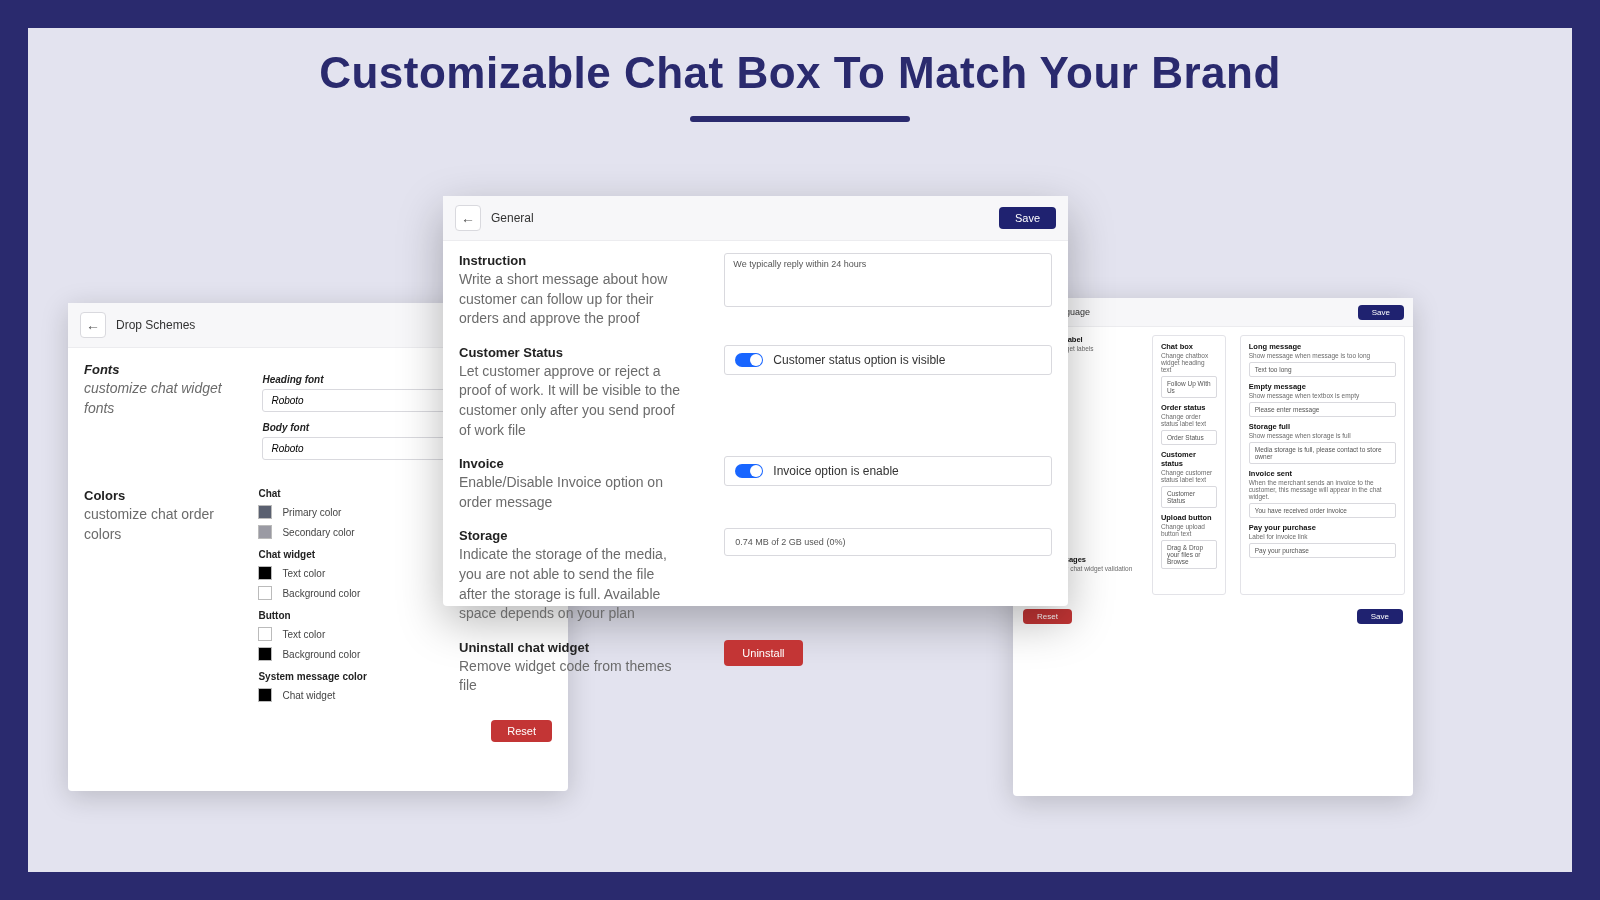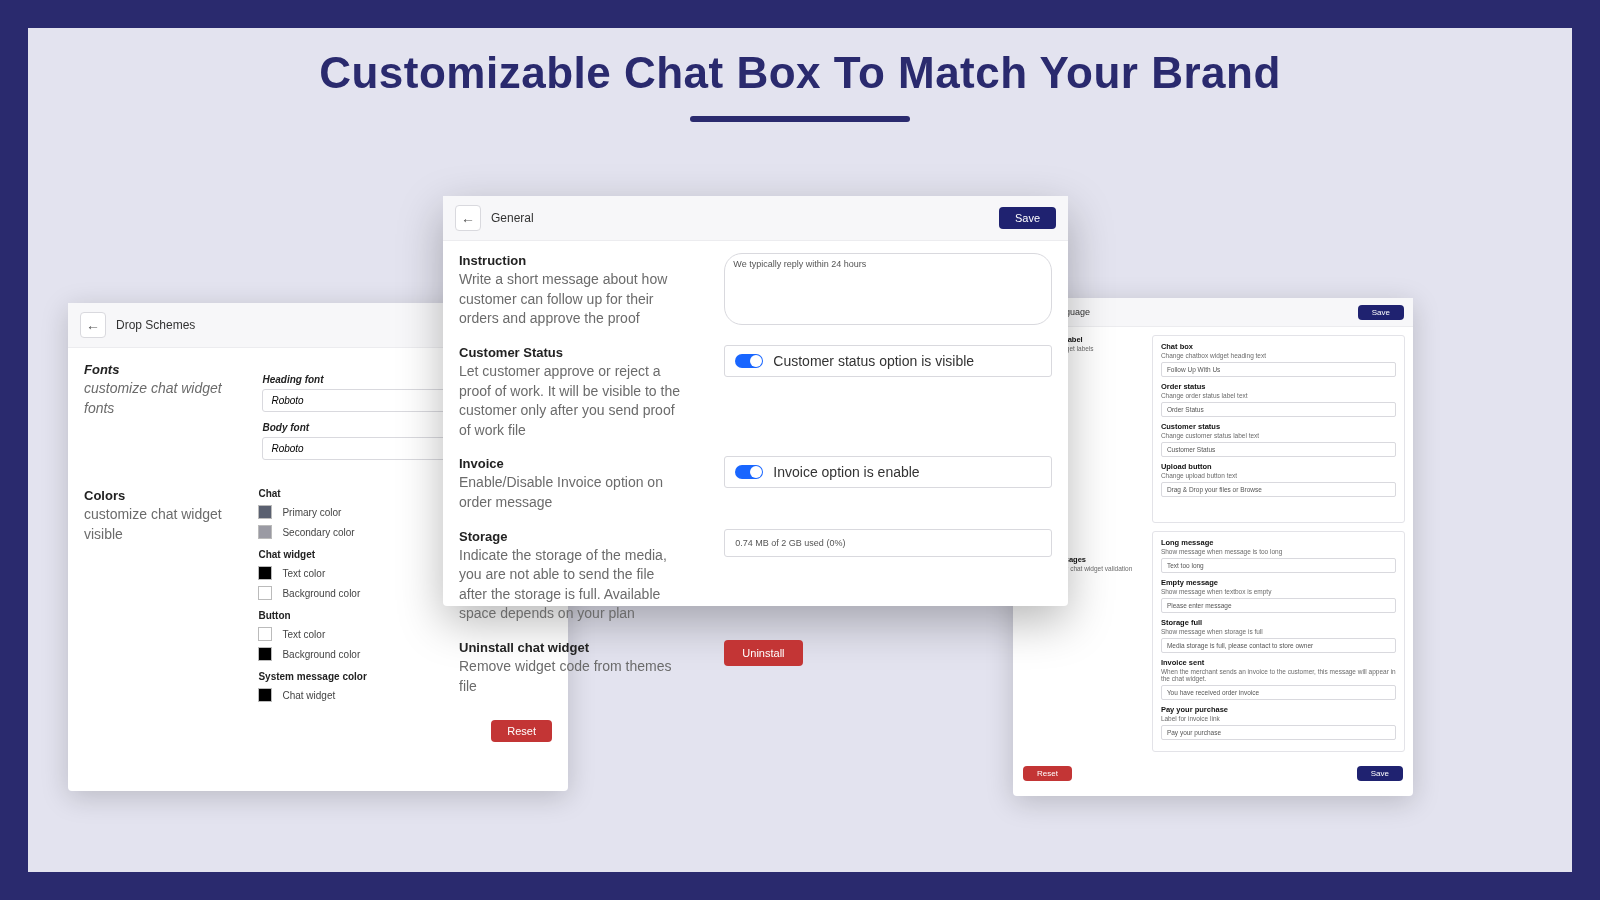--- a/index.html
+++ b/index.html
@@ -41,35 +41,35 @@
   .row2 .left{flex:0 0 38%;}
   .row2 .right{flex:1;}
   .swatch{width:14px;height:14px;border:1px solid #bbb;margin-right:10px;}
   .clr-row{display:flex;align-items:center;font-size:10px;color:#444;margin:6px 0;}
   .sub-h{font-size:10px;font-weight:700;color:#222;margin:10px 0 4px;}
   .font-row{border:1px solid var(--border);border-radius:3px;display:flex;align-items:center;justify-content:space-between;padding:5px 8px;font-size:10px;background:#fff;margin-top:4px;}
   .font-meta{font-size:8px;color:#999;}
 
   .toggle{width:28px;height:14px;border-radius:8px;background:var(--toggle-blue);position:relative;flex-shrink:0;}
   .toggle::after{content:"";position:absolute;right:1px;top:1px;width:12px;height:12px;border-radius:50%;background:#fff;}
-  .toggle-row{display:flex;align-items:center;gap:10px;font-size:14px;color:#333;border:1px solid var(--border);border-radius:3px;background:#fff;padding:7px 10px;}
+  .toggle-row{display:flex;align-items:flex-end;gap:10px;font-size:12px;color:#333;border:1px solid var(--border);border-radius:3px;background:#fff;padding:7px 10px;}
 
   
   #panel-general{left:415px;top:168px;width:625px;height:410px;box-shadow:var(--panel-shadow-big);z-index:3;}
   #panel-colors{left:40px;top:275px;width:500px;height:488px;z-index:1;}
   #panel-lang{left:985px;top:270px;width:400px;height:498px;z-index:2;}
 
   
   #panel-lang .titlebar{padding:5px 9px;}
   #panel-lang .page-title{font-size:9px;}
   #panel-lang .btn{font-size:8px;padding:3px 14px;}
   #panel-lang .back-btn{width:18px;height:18px;font-size:10px;}
   .lang-body{display:flex;gap:8px;padding:8px 8px;font-size:7px;}
   .lang-left{flex:0 0 32%;}
-  .lang-right{flex:1;display:flex;flex-direction:column;gap:8px;}
+  .lang-right{flex:1;display:flex;flex-direction:row;gap:14px;}
   .lang-right .card{border:1px solid #e3e3e8;border-radius:3px;background:#fff;padding:6px 8px;}
   .lgh{font-weight:700;font-size:7.5px;color:#111;}
   .lgs{font-size:6.5px;color:var(--muted);margin-bottom:3px;margin-top:1px;}
   .linp{border:1px solid var(--border);border-radius:2px;padding:3px 5px;font-size:6.5px;color:#555;background:#fff;}
   #panel-lang .footer{display:flex;justify-content:space-between;padding:6px 10px;}
   #panel-lang .footer .btn{font-size:8px;}
 </style>
 </head>
 <body>
 
@@ -85,21 +85,21 @@
       </div>
       <button class="btn btn-navy">Save</button>
     </div>
 
     <div class="section row2">
       <div class="left">
         <div class="sec-h">Instruction</div>
         <div class="sec-sub">Write a short message about how customer can follow up for their orders and approve the proof</div>
       </div>
       <div class="right">
-        <textarea class="input" style="height: 72px; resize: none; border-radius: 18px;">We typically reply within 24 hours</textarea>
+        <textarea class="input" style="height: 54px; resize: none;">We typically reply within 24 hours</textarea>
       </div>
     </div>
 
     <div class="section row2" style="padding-top:4px">
       <div class="left">
         <div class="sec-h">Customer Status</div>
         <div class="sec-sub">Let customer approve or reject a proof of work. It will be visible to the customer only after you send proof of work file</div>
       </div>
       <div class="right">
         <div class="toggle-row">
@@ -166,21 +166,21 @@
         <div class="font-row">
           <span>Roboto</span>
           <span class="font-meta"><span>Roboto | sans-serif</span> &nbsp;▾</span>
         </div>
       </div>
     </div>
 
     <div style="display:flex;gap:20px;padding:14px 16px;">
       <div style="flex:0 0 33%">
         <div class="sec-h">Colors</div>
-        <div class="sec-sub">customize chat widget visible</div>
+        <div class="sec-sub">customize chat order colors</div>
       </div>
       <div style="flex:1">
         <div class="sub-h" style="margin-top:0">Chat</div>
         <div id="grp-chat">
             <div class="clr-row">
               <div class="swatch" style="background: rgb(90, 96, 112);"></div>
               <span>Primary color</span>
             </div>
             <div class="clr-row">
               <div class="swatch" style="background: rgb(154, 154, 163);"></div>

